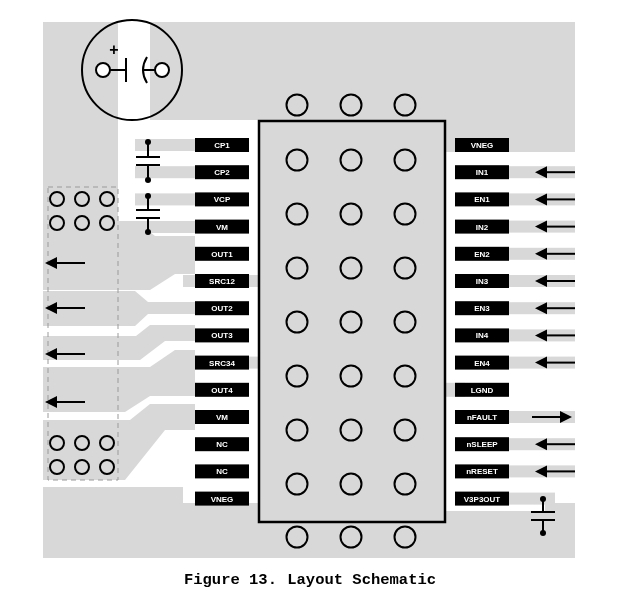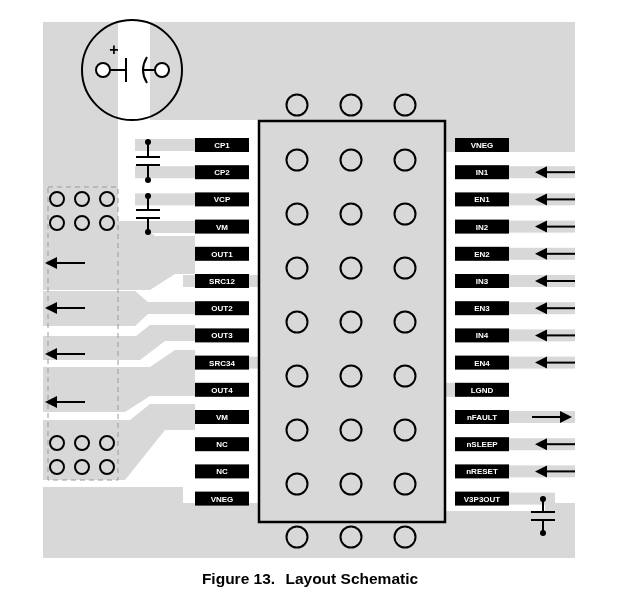--- a/index.html
+++ b/index.html
@@ -1,20 +1,20 @@
 <!DOCTYPE html>
 <html><head>
 <meta charset="utf-8">
 <style>
   html, body { margin: 0; padding: 0; background: #ffffff; }
   body { width: 620px; height: 610px; position: relative; overflow: hidden; font-family: "Liberation Sans", sans-serif; }
   #schematic { position: absolute; left: 0; top: 0; }
   .pin-label { font-family: "Liberation Sans", sans-serif; font-weight: bold; font-size: 8px; fill: #ffffff; }
   #caption { position: absolute; left: 0; top: 570px; width: 620px; text-align: center; font-family: "Liberation Sans", sans-serif; font-weight: bold; font-size: 15.5px; color: #000; }
-  #caption span { margin: 16px 3px; }
+  #caption span { margin: 16px 3px; font-family: Liberation Mono, monospace; }
 </style>
 </head>
 <body>
 
 <svg id="schematic" width="620" height="565" viewBox="0 0 620 565" xmlns="http://www.w3.org/2000/svg">
 
   <g id="copper" fill="#d8d8d8">
 
     <rect x="43" y="22" width="532" height="98"></rect>
     <rect x="43" y="22" width="75" height="210"></rect>

